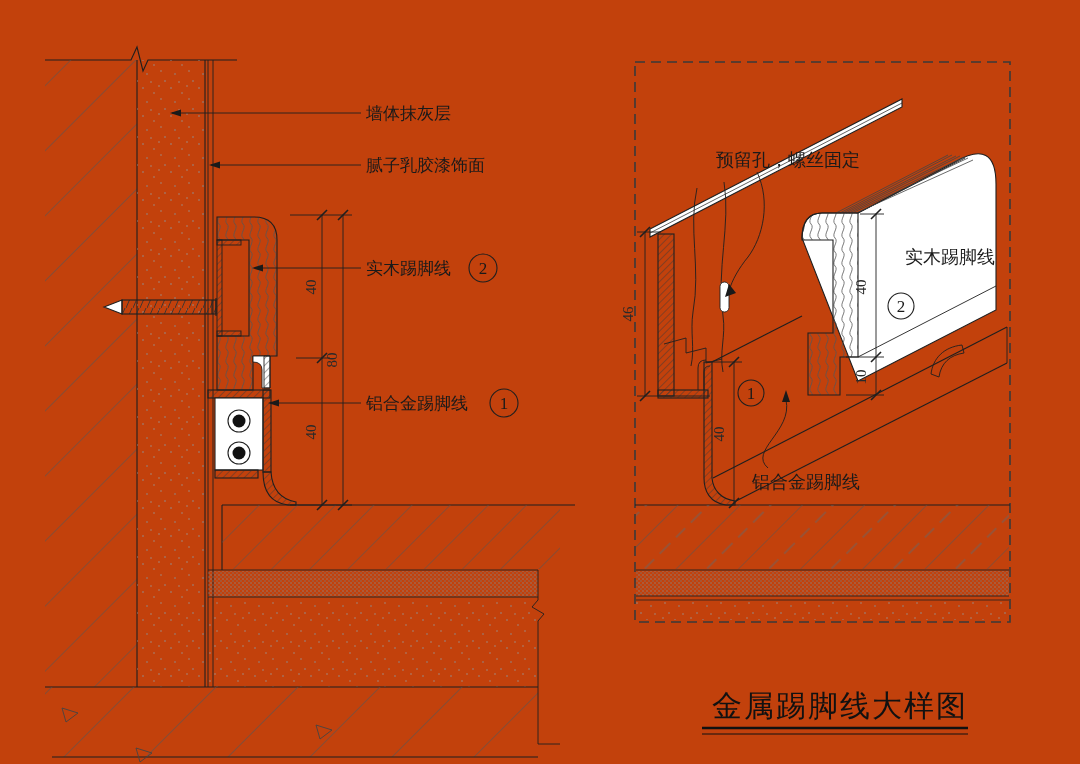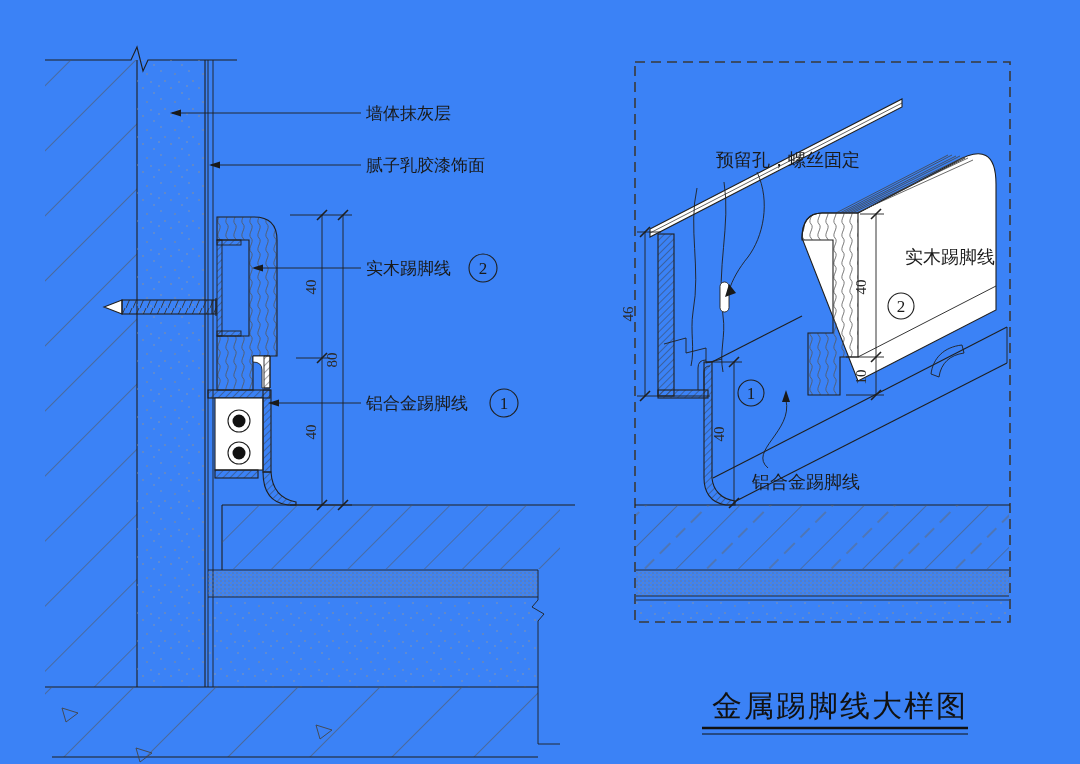--- a/index.html
+++ b/index.html
@@ -1,16 +1,16 @@
 <!DOCTYPE html>
 <html><head>
 <meta charset="utf-8">
 <style>
   html,body{margin:0;padding:0;background:#ffffff;}
-  .canvas{position:relative;width:1080px;height:764px;background:#3b82f6;overflow:hidden;
+  .canvas{position:relative;width:1080px;height:764px;background:#c2410c;overflow:hidden;
           font-family:"Liberation Serif","DejaVu Serif",serif;}
   svg{display:block;}
   .lbl{font-family:"Liberation Serif","DejaVu Serif",serif;font-size:18px;fill:#1a1a1a;}
   .lbl-sm{font-family:"Liberation Serif","DejaVu Serif",serif;font-size:17px;fill:#1a1a1a;}
   .dim{font-family:"Liberation Serif","DejaVu Serif",serif;font-size:15px;fill:#2a2a2a;}
   .num{font-family:"Liberation Serif","DejaVu Serif",serif;font-size:17px;fill:#1a1a1a;}
   .ttl{font-family:"Liberation Serif","DejaVu Serif",serif;font-size:30px;fill:#111;letter-spacing:2px;}
 </style>
 </head>
 <body>

